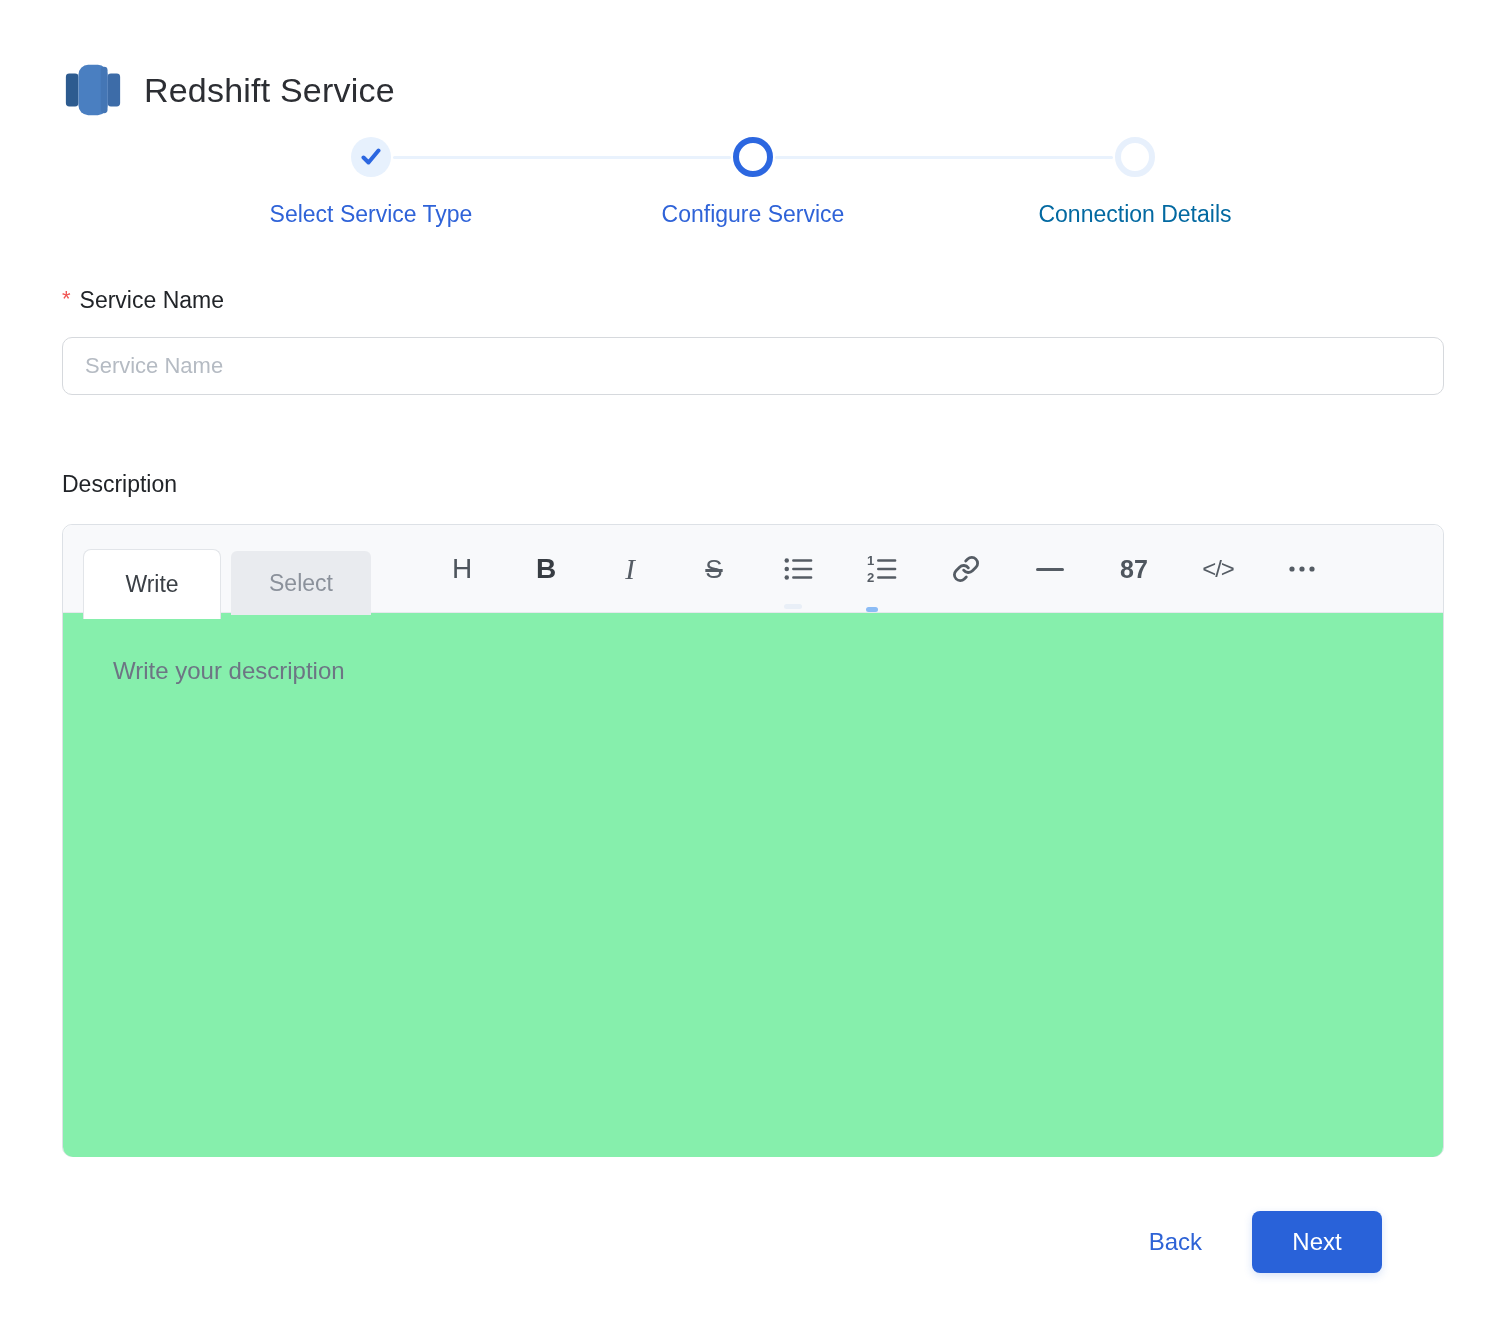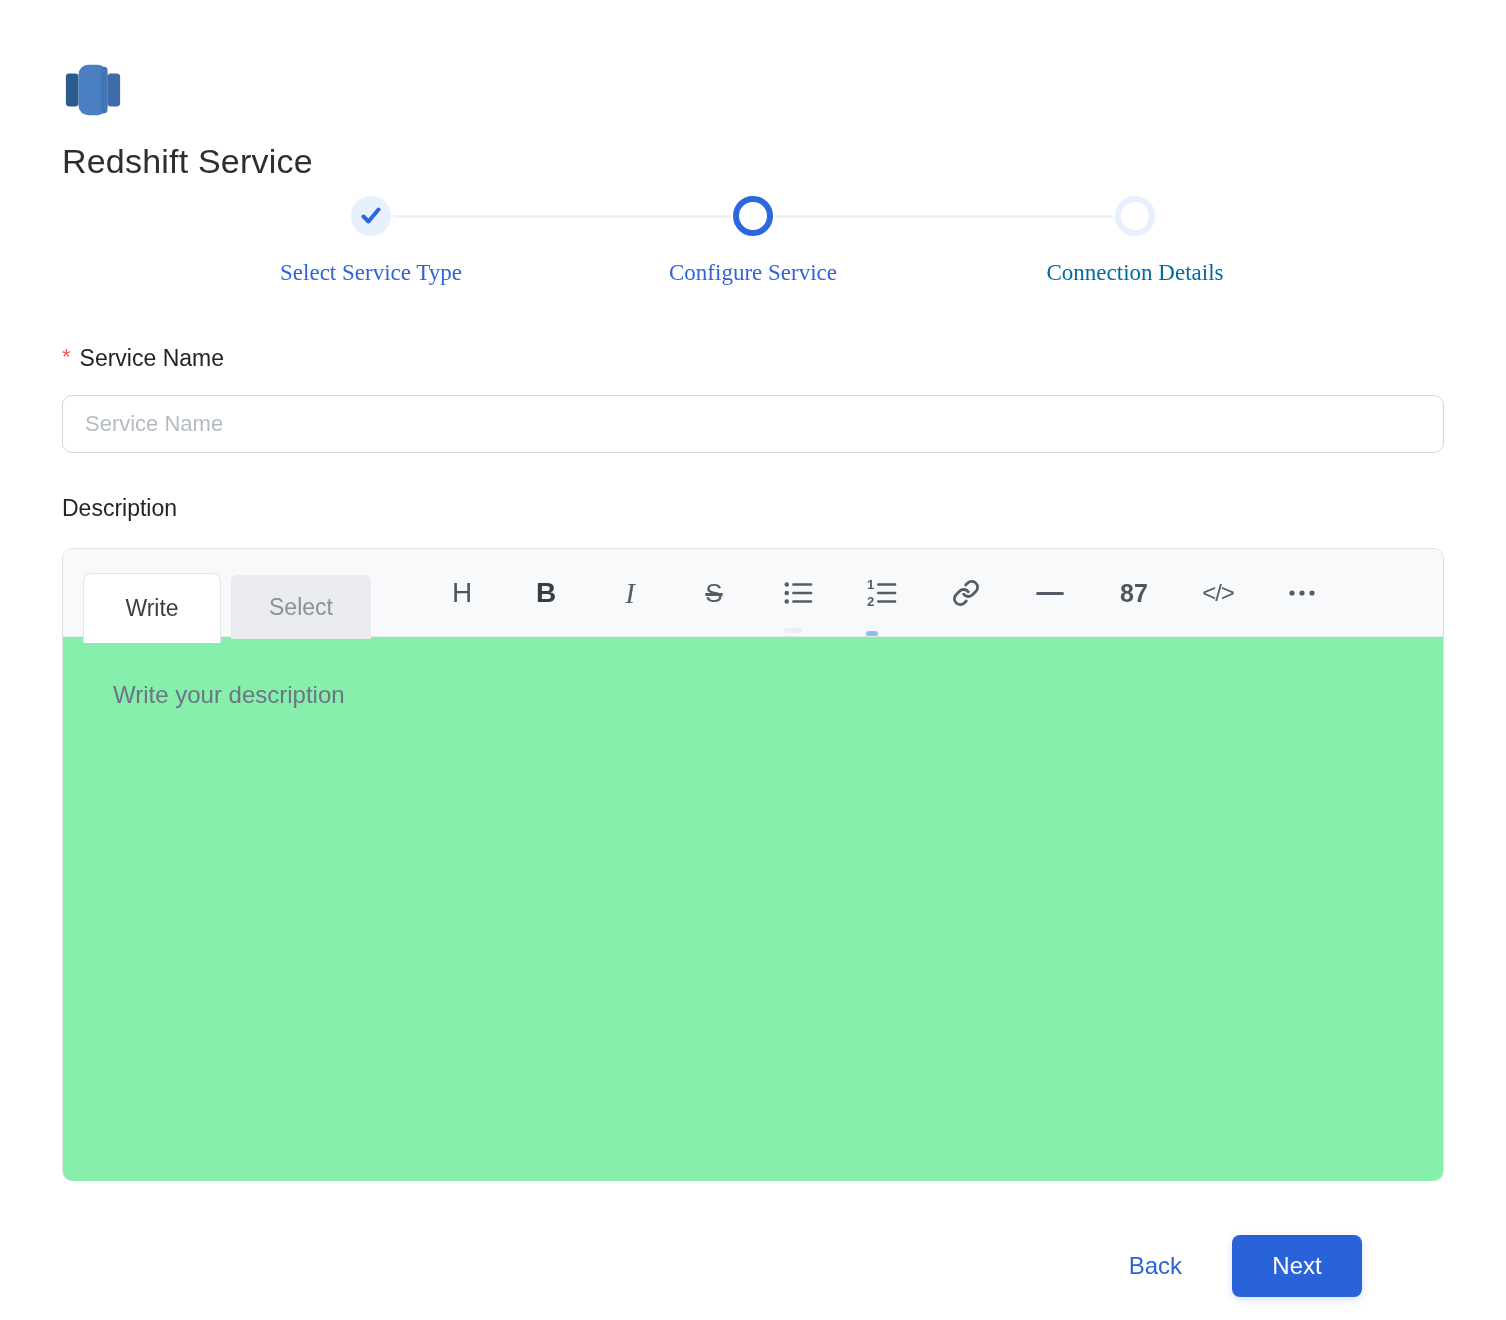--- a/index.html
+++ b/index.html
@@ -7,29 +7,28 @@
   body {
     width: 1506px; height: 1320px;
     font-family: "Liberation Sans", sans-serif;
     color: #24292e;
     overflow: hidden;
   }
   .page { position: relative; width: 1506px; height: 1320px; }
 
   
   .title-row {
-    display: flex; align-items: flex-start; gap: 20px;
+    display: flex; align-items: center; gap: 20px;
     margin: 58px 62px 0 62px;
-    flex-direction: column;
   }
   .logo { width: 62px; height: 64px; display: inline-flex; }
   .page-title { font-size: 34px; font-weight: 500; color: #2c2e33; letter-spacing: .2px; }
 
   
-  .stepper { position: relative; width: 1146px; margin: 15px auto 0; font-family: Liberation Serif, serif; }
+  .stepper { position: relative; width: 1146px; margin: 15px auto 0; }
   .step-line { position: absolute; top: 19px; height: 3px; background: #e9f2fd; border-radius: 2px; }
   .step-line.l1 { left: 213px; width: 338px; }
   .step-line.l2 { left: 595px; width: 338px; }
   .steps { display: flex; position: relative; }
   .step { width: 382px; display: flex; flex-direction: column; align-items: center; }
   .dot { width: 40px; height: 40px; border-radius: 50%; position: relative; z-index: 2; }
   .dot-completed { background: #e7f1fd; display: flex; align-items: center; justify-content: center; }
   .dot-active { background: #ffffff; border: 6px solid #2c67e0; }
   .dot-future { background: #ffffff; border: 6px solid #e7f0fc; }
   .step-label { margin-top: 24px; font-size: 23px; font-weight: 500; color: #2f63d8; }
@@ -42,21 +41,21 @@
     display: flex; align-items: baseline; gap: 9px;
   }
   .req { color: #f05452; font-size: 22px; transform: translateY(-2px); }
   .text-input {
     margin-top: 23px; width: 100%; height: 58px;
     border: 1px solid #d6d9dd; border-radius: 10px;
     font-family: "Liberation Sans", sans-serif; font-size: 22px; color: #24292e;
     padding: 0 22px; outline: none;
   }
   .text-input::placeholder { color: #b5bbc3; }
-  .desc-label { margin-top: 42px; }
+  .desc-label { margin-top: 76px; }
 
   
   .editor {
     margin-top: 26px; border: 1px solid #dde1e6; border-radius: 10px;
     height: 633px; background: #ffffff; overflow: visible;
   }
   .editor-header {
     position: relative; height: 88px;
     background: #f8f9fb; border-bottom: 1px solid #e6e9ed;
     border-radius: 10px 10px 0 0;
@@ -96,21 +95,21 @@
   .editor-body { height: 544px; border-radius: 0 0 10px 10px; background: #86efac; }
   .desc-input {
     width: 100%; height: 100%; border: none; outline: none; resize: none;
     font-family: "Liberation Sans", sans-serif; font-size: 24px; color: #24292e;
     padding: 44px 50px; border-radius: 0 0 10px 10px; background: transparent;
   }
   .desc-input::placeholder { color: #6d7584; }
 
   
   .footer {
-    margin: 54px 82px 0 62px;
+    margin: 54px 62px 0 62px;
     display: flex; justify-content: flex-end; align-items: center; gap: 50px;
   }
   .back-link { font-size: 24px; color: #2e63d6; cursor: pointer; text-decoration: none; }
   .next-btn {
     width: 130px; height: 62px; border: none; border-radius: 8px;
     background: #2962d9; color: #ffffff; font-size: 24px;
     font-family: "Liberation Sans", sans-serif; cursor: pointer;
     box-shadow: 0 3px 8px rgba(41, 98, 217, 0.18);
   }
 </style>

